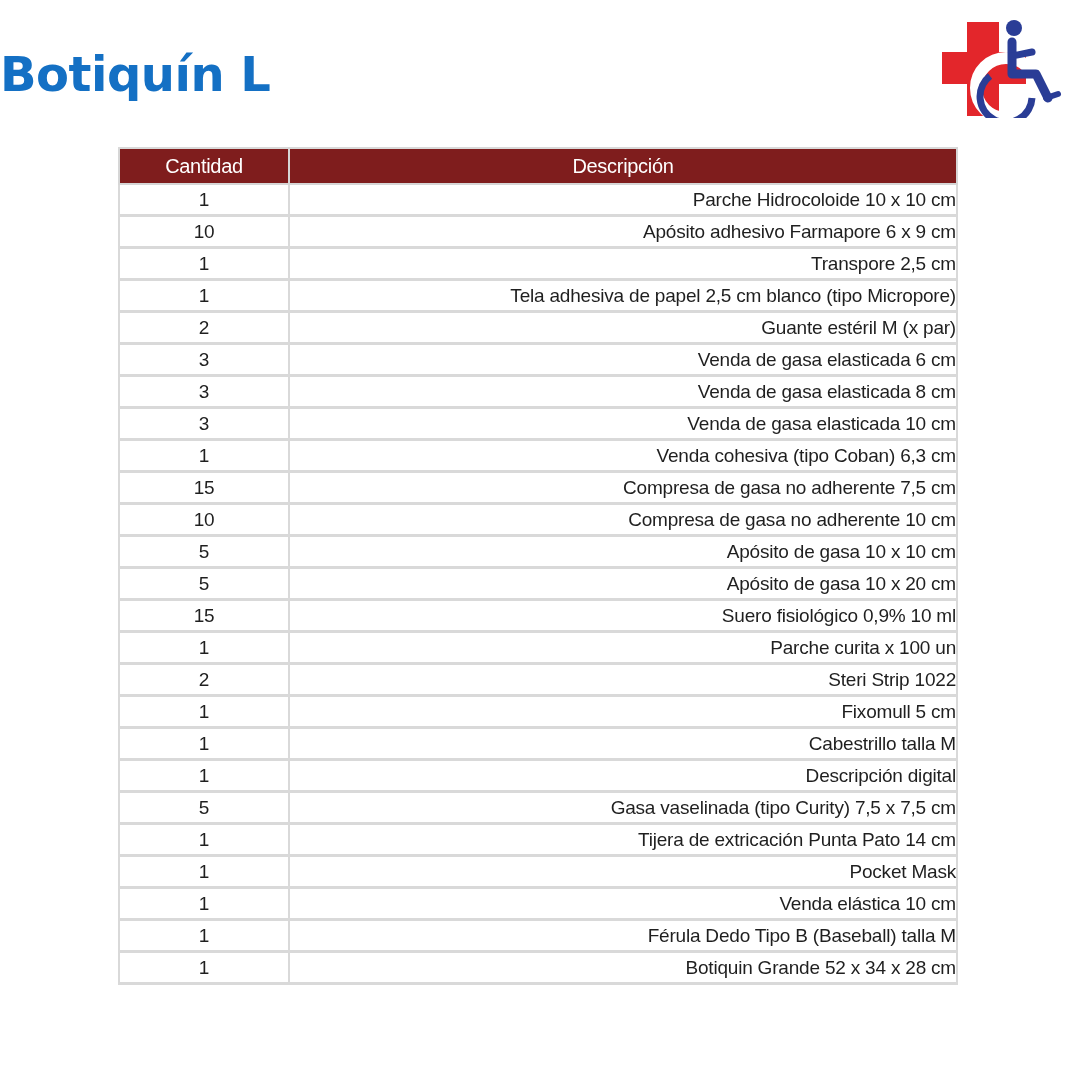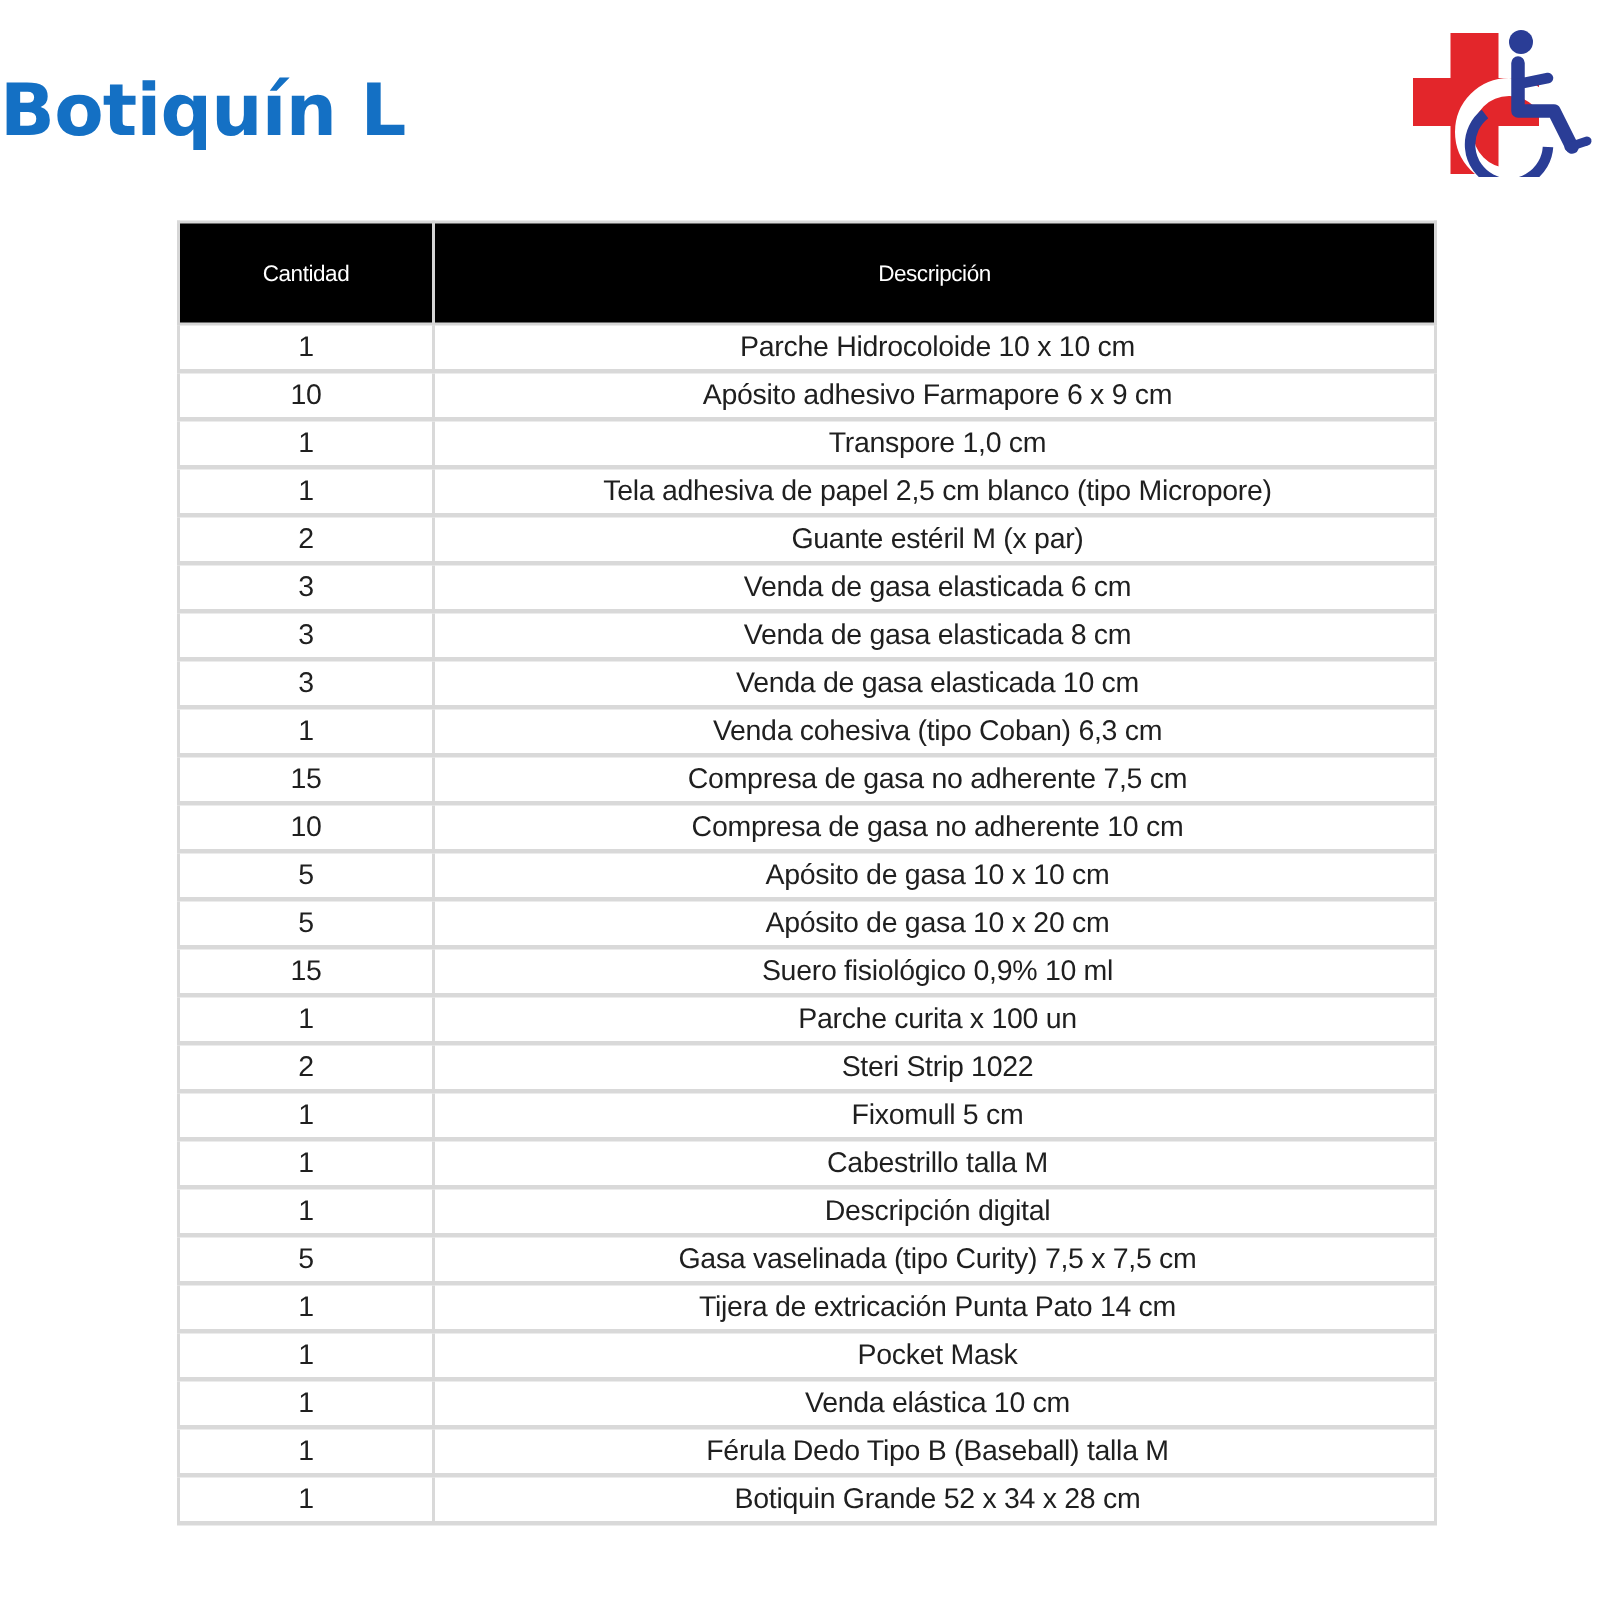--- a/index.html
+++ b/index.html
@@ -42,46 +42,46 @@
       width: 838px;
     }
     table {
       border-collapse: collapse;
       width: 838px;
       table-layout: fixed;
     }
     col.c-qty { width: 170px; }
     col.c-desc { width: 668px; }
     th {
-      background: #000000;
+      background: #7f1d1d;
       color: #ffffff;
       font-weight: normal;
-      font-size: 15px;
+      font-size: 20px;
       height: 34px;
-      padding: 16px;
+      padding: 0;
       text-align: center;
       border: 2px solid #d6d6d6;
       border-top: 2px solid #d9d9d9;
       letter-spacing: -0.3px;
     }
     td {
       height: 29px;
       padding: 0;
       border: 2px solid #d9d9d9;
       border-bottom: 3px solid #d9d9d9;
       font-size: 19px;
       line-height: 28px;
       white-space: nowrap;
       letter-spacing: -0.2px;
     }
     td.qty {
       text-align: center;
     }
     td.desc {
-      text-align: center;
+      text-align: right;
       padding-left: 4px;
     }
   </style>
 </head>
 <body>
 
 <div class="title">Botiquín L</div>
 
 <div class="logo">
   <svg width="126" height="100" viewBox="0 0 126 100" xmlns="http://www.w3.org/2000/svg">
@@ -117,21 +117,21 @@
       <tr>
           <td class="qty">1</td>
           <td class="desc">Parche Hidrocoloide 10 x 10 cm</td>
         </tr>
       <tr>
           <td class="qty">10</td>
           <td class="desc">Apósito adhesivo Farmapore 6 x 9 cm</td>
         </tr>
       <tr>
           <td class="qty">1</td>
-          <td class="desc">Transpore 1,0 cm</td>
+          <td class="desc">Transpore 2,5 cm</td>
         </tr>
       <tr>
           <td class="qty">1</td>
           <td class="desc">Tela adhesiva de papel 2,5 cm blanco (tipo Micropore)</td>
         </tr>
       <tr>
           <td class="qty">2</td>
           <td class="desc">Guante estéril M (x par)</td>
         </tr>
       <tr>

